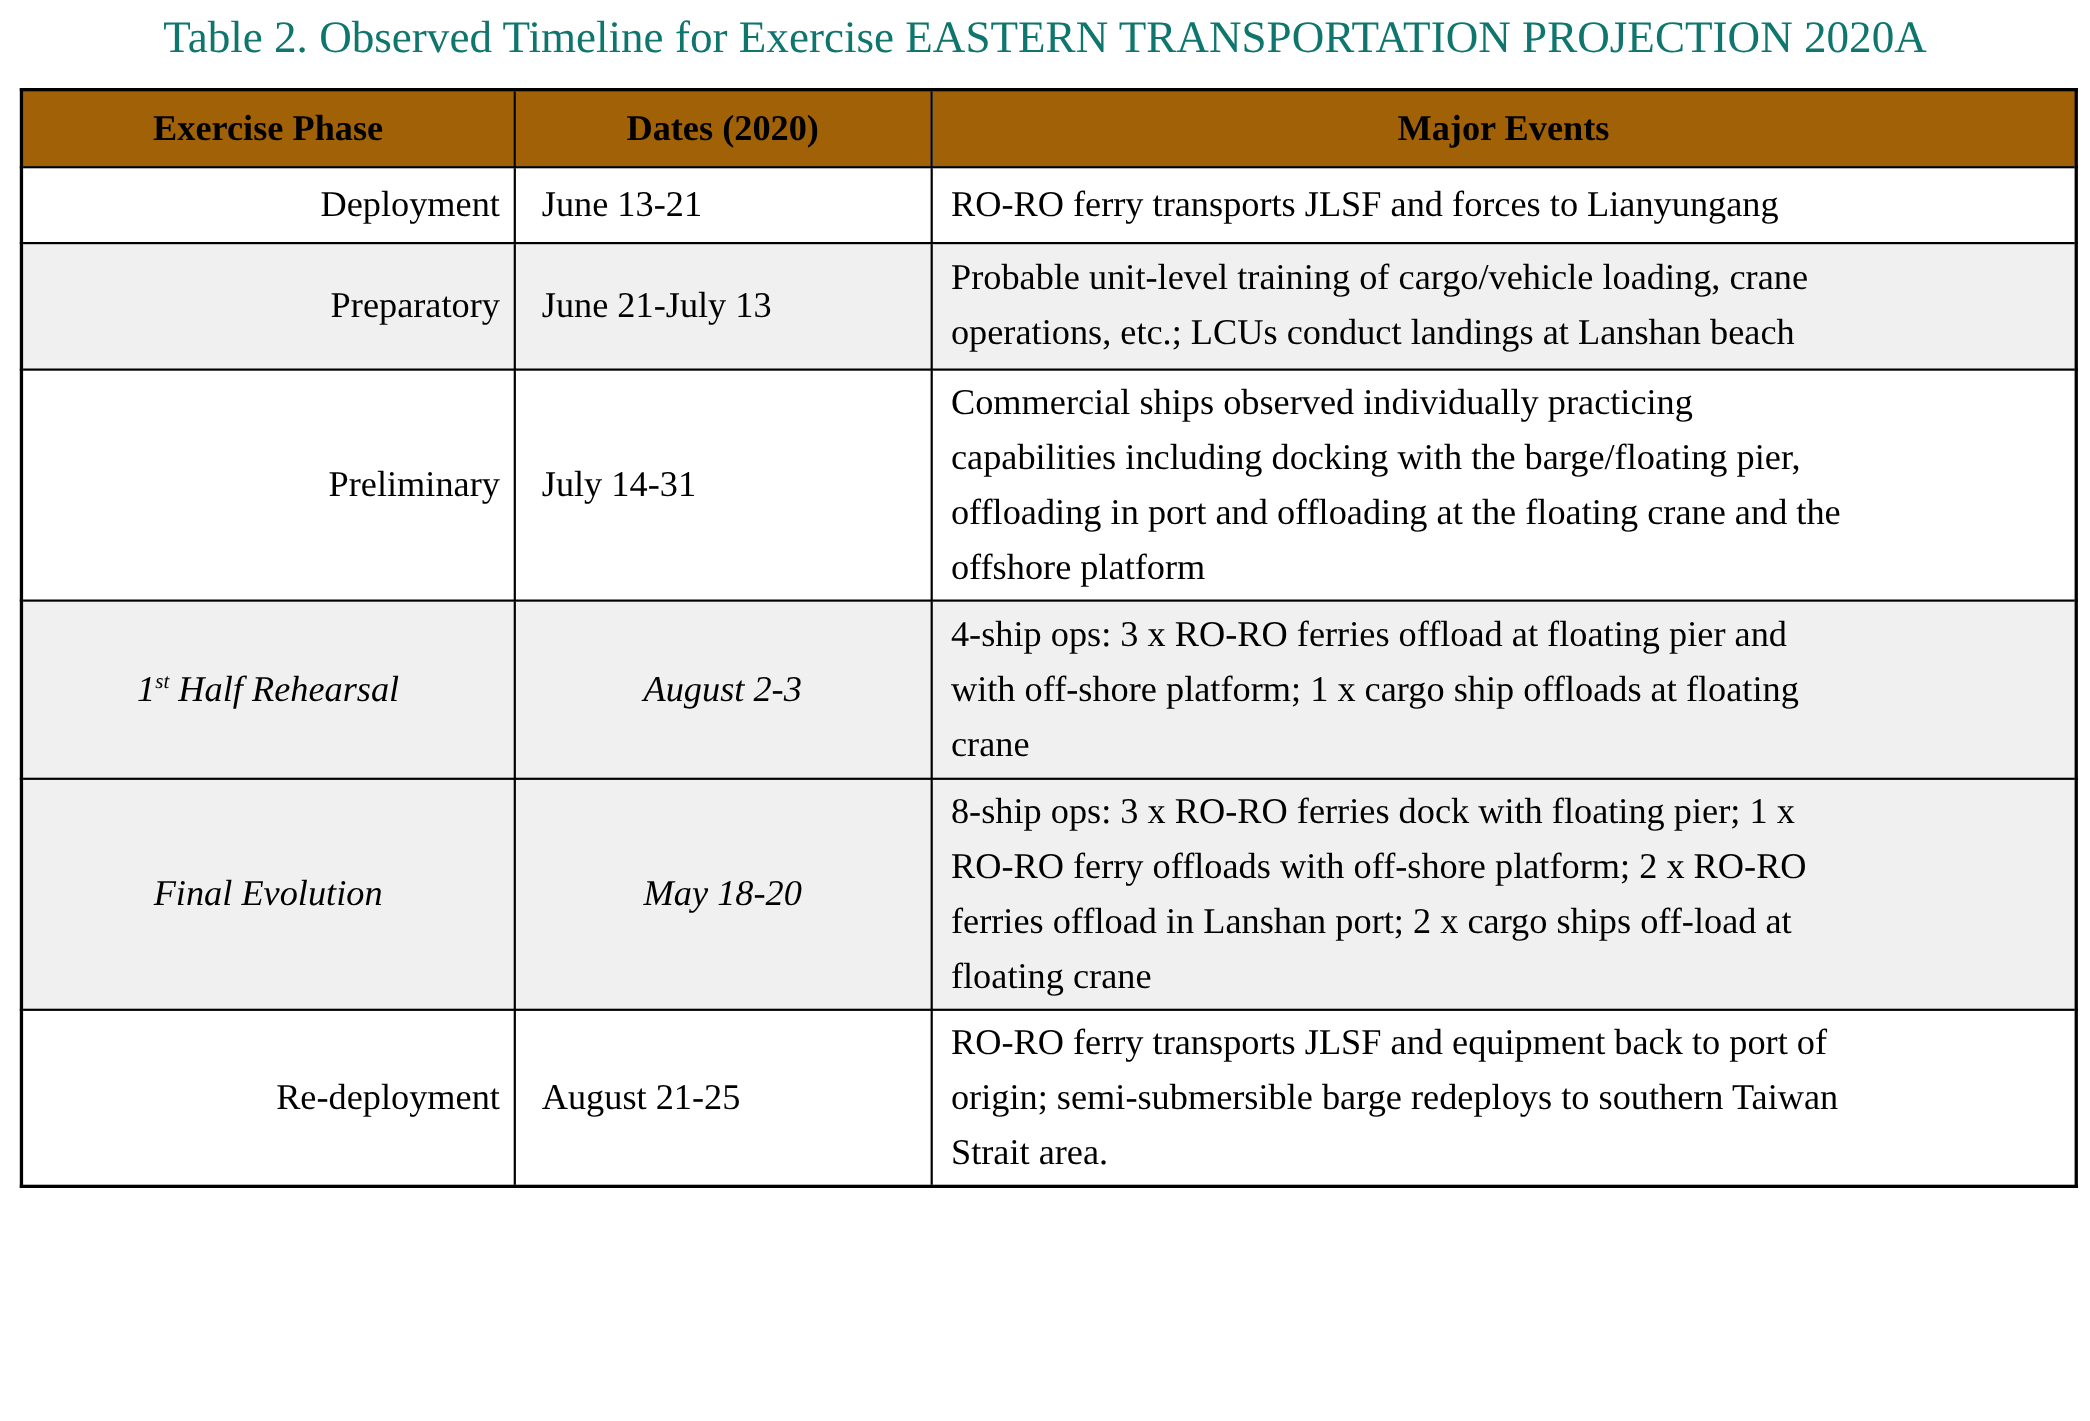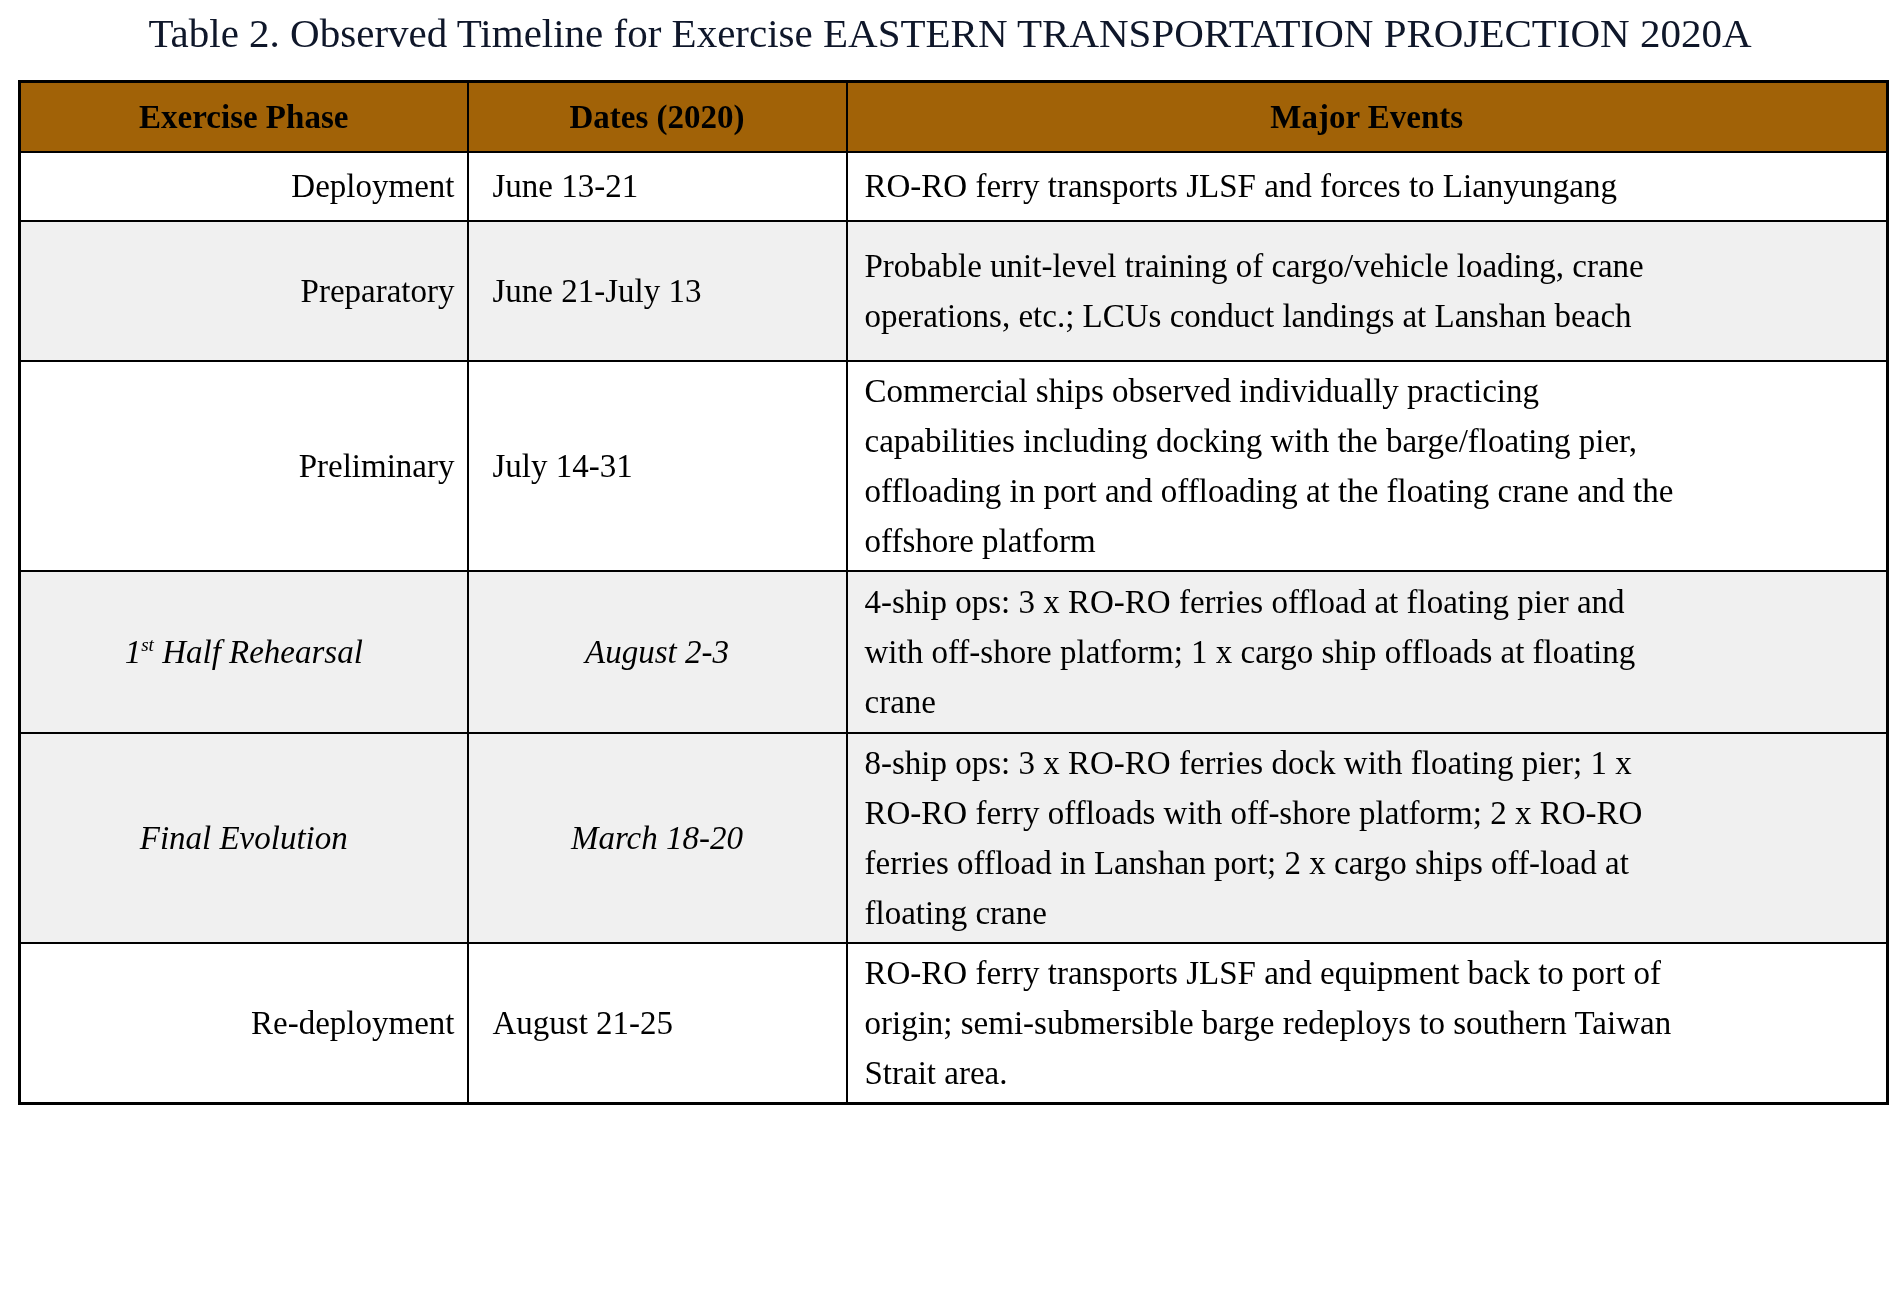--- a/index.html
+++ b/index.html
@@ -11,21 +11,21 @@
     overflow: hidden;
     font-family: "Liberation Serif", "DejaVu Serif", serif;
     color: #000000;
   }
   .page-title {
     margin: 8px 0 0 0;
     text-align: center;
     font-size: 41px;
     line-height: 50px;
     font-weight: normal;
-    color: #0f172a;
+    color: #0f766e;
     white-space: nowrap;
   }
   table.timeline {
     border-collapse: collapse;
     table-layout: fixed;
     margin: 22px 0 0 18px;
     width: 1868px;
     border: 3px solid #000;
   }
   col.c-phase  { width: 448px; }
@@ -48,21 +48,21 @@
   tr.shaded td { background: #f0f0f0; }
   td.phase-cell  { text-align: right; padding-left: 15px; }
   td.dates-cell  { text-align: left; padding-left: 24px; }
   td.events-cell { text-align: left; padding-left: 17px; padding-right: 5px; white-space: pre-line; }
   tr.sub td.phase-cell,
   tr.sub td.dates-cell { text-align: center; padding-left: 8px; padding-right: 8px; font-style: italic; }
   sup.ordinal { font-size: 0.58em; line-height: 0; vertical-align: super; letter-spacing: 0; }
   
   tr.hdr { height: 70px; }
   tr.r1  { height: 69px; }
-  tr.r2  { height: 140px; }
+  tr.r2  { height: 115px; }
   tr.r3  { height: 209px; }
   tr.r4  { height: 69px; }
   tr.r5  { height: 162px; }
   tr.r6  { height: 119px; }
   tr.r7  { height: 207px; }
   tr.r8  { height: 160px; }
 </style>
 </head>
 <body>
 
@@ -103,21 +103,21 @@
     </tr>
     <tr class="r5 shaded sub">
       <td class="phase-cell"><span>1</span><sup class="ordinal">st</sup><span> Half Rehearsal</span></td>
       <td class="dates-cell">August 2-3</td>
       <td class="events-cell">4-ship ops: 3 x RO-RO ferries offload at floating pier and
 with off-shore platform; 1 x cargo ship offloads at floating
 crane</td>
     </tr>
     <tr class="r7 shaded sub">
       <td class="phase-cell"><span>Final Evolution</span><sup class="ordinal"></sup><span></span></td>
-      <td class="dates-cell">March 18-20</td>
+      <td class="dates-cell">May 18-20</td>
       <td class="events-cell">8-ship ops: 3 x RO-RO ferries dock with floating pier; 1 x
 RO-RO ferry offloads with off-shore platform; 2 x RO-RO
 ferries offload in Lanshan port; 2 x cargo ships off-load at
 floating crane</td>
     </tr>
     <tr class="r8">
       <td class="phase-cell"><span>Re-deployment</span><sup class="ordinal"></sup><span></span></td>
       <td class="dates-cell">August 21-25</td>
       <td class="events-cell">RO-RO ferry transports JLSF and equipment back to port of
 origin; semi-submersible barge redeploys to southern Taiwan

